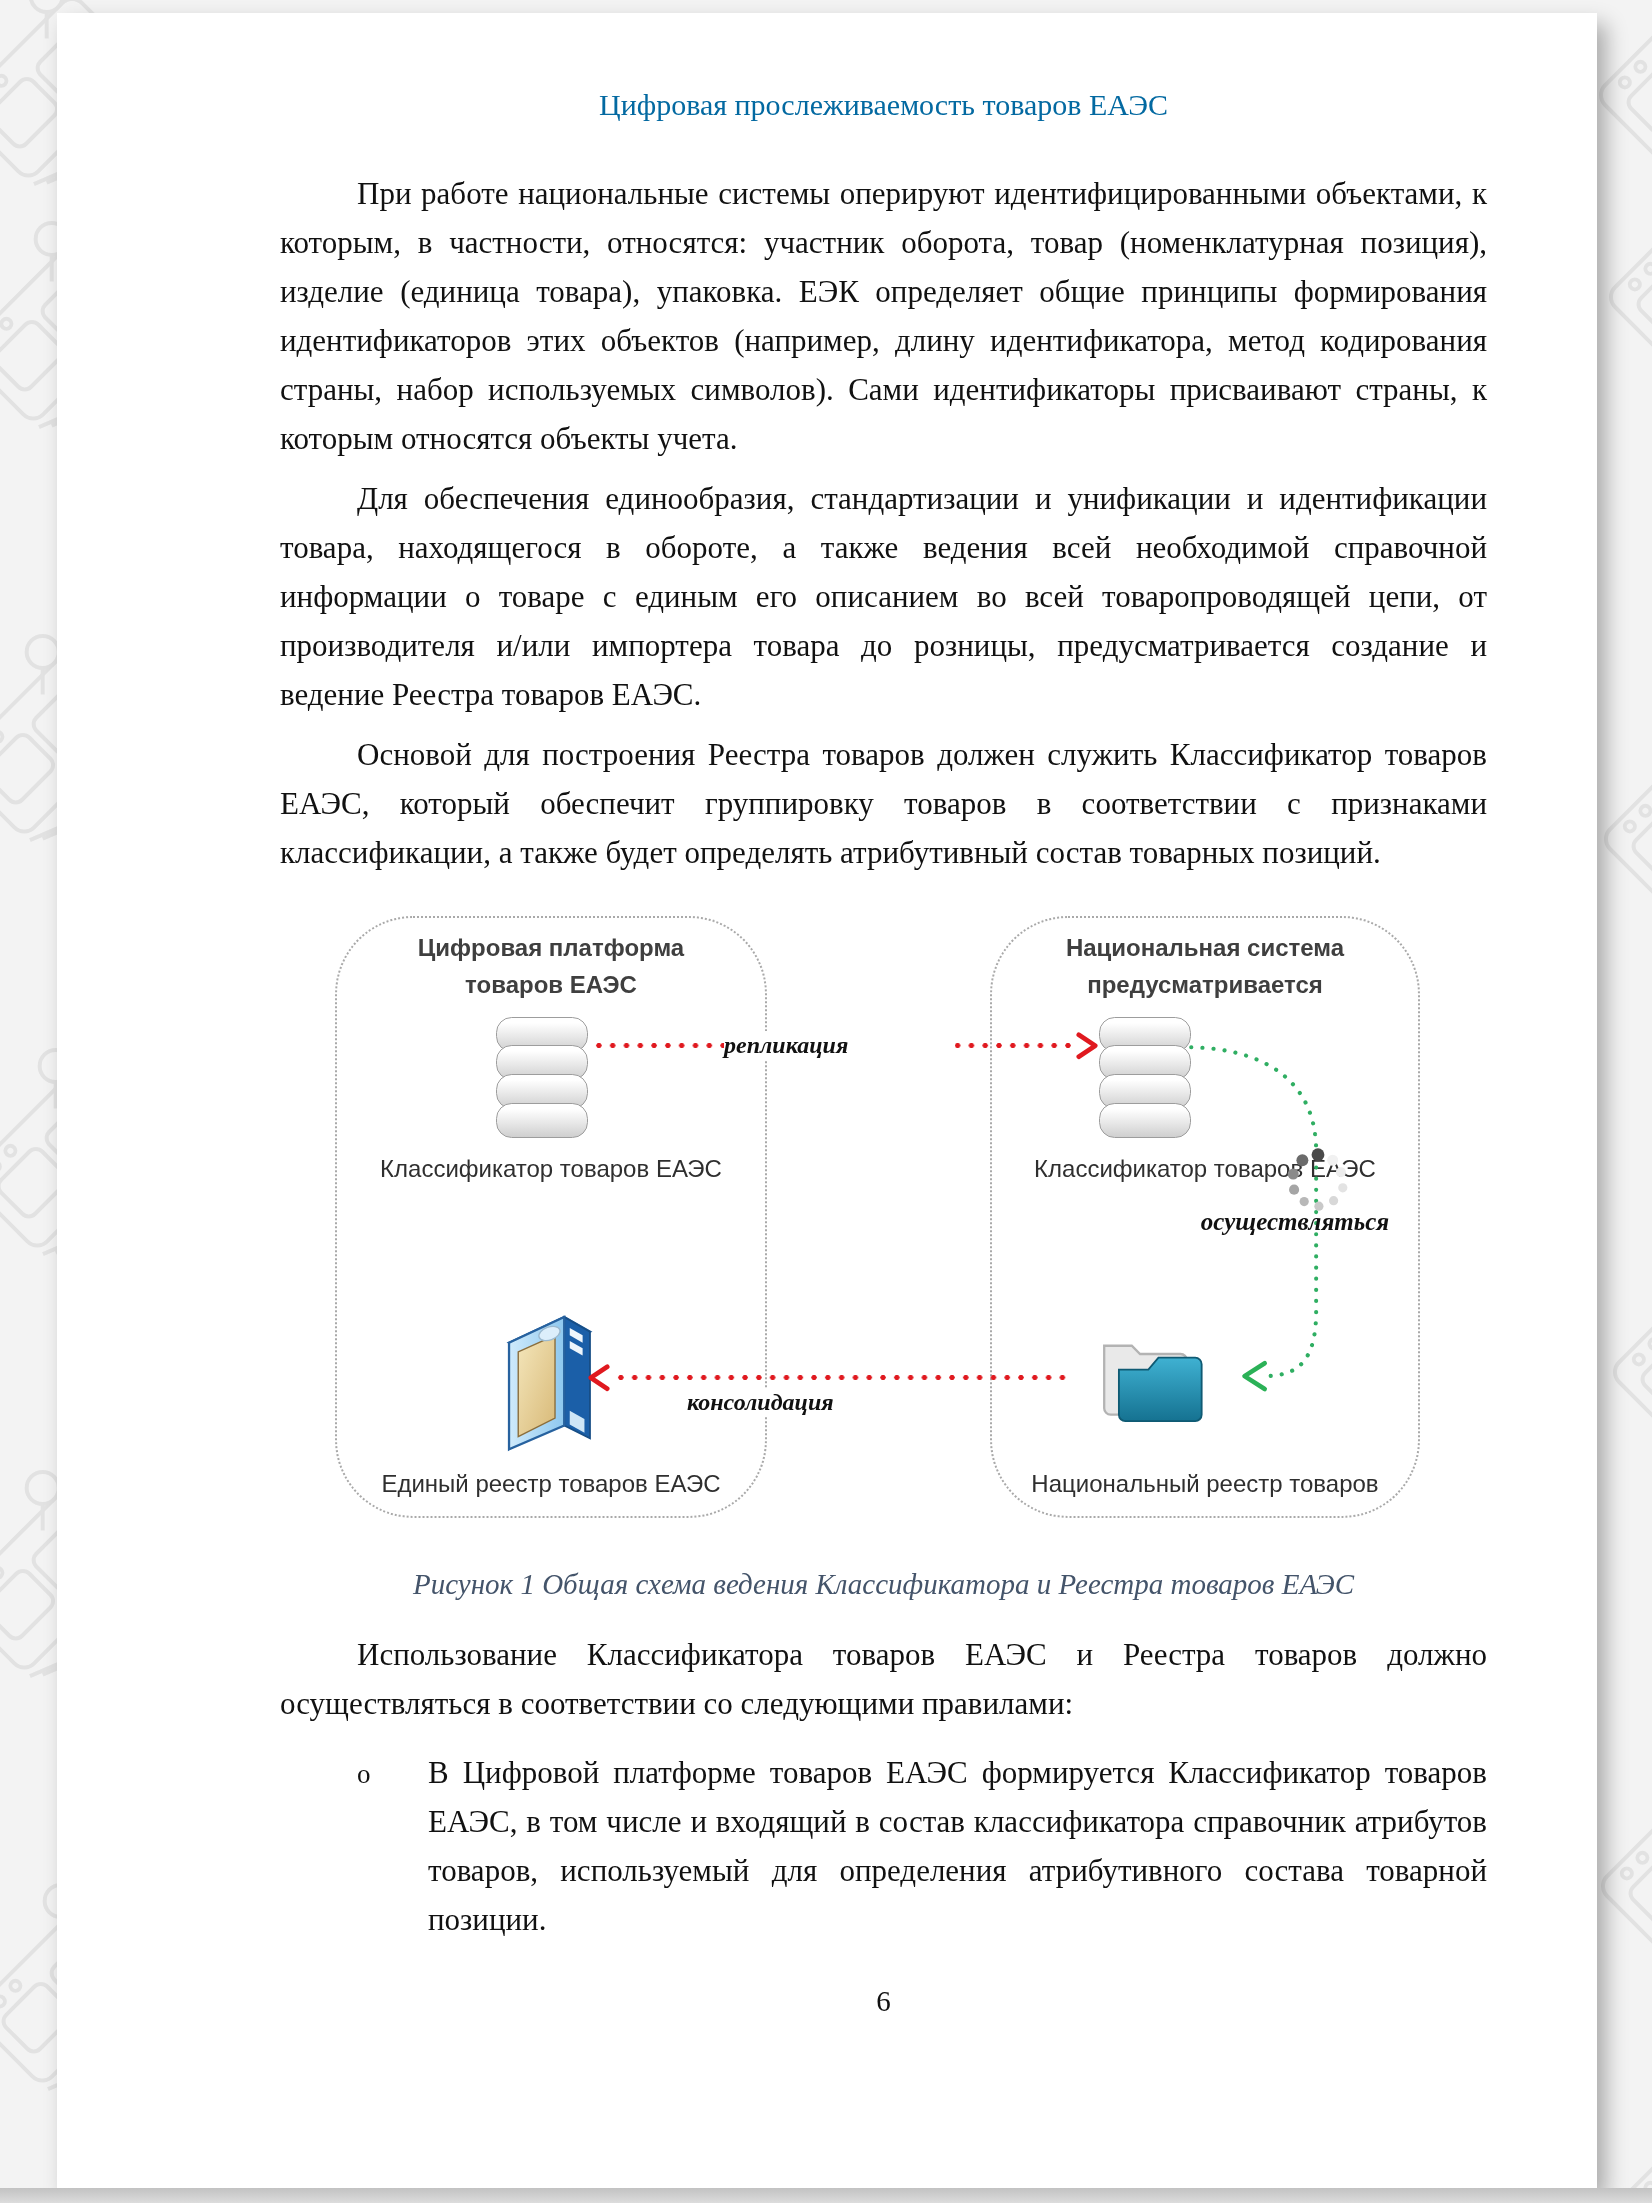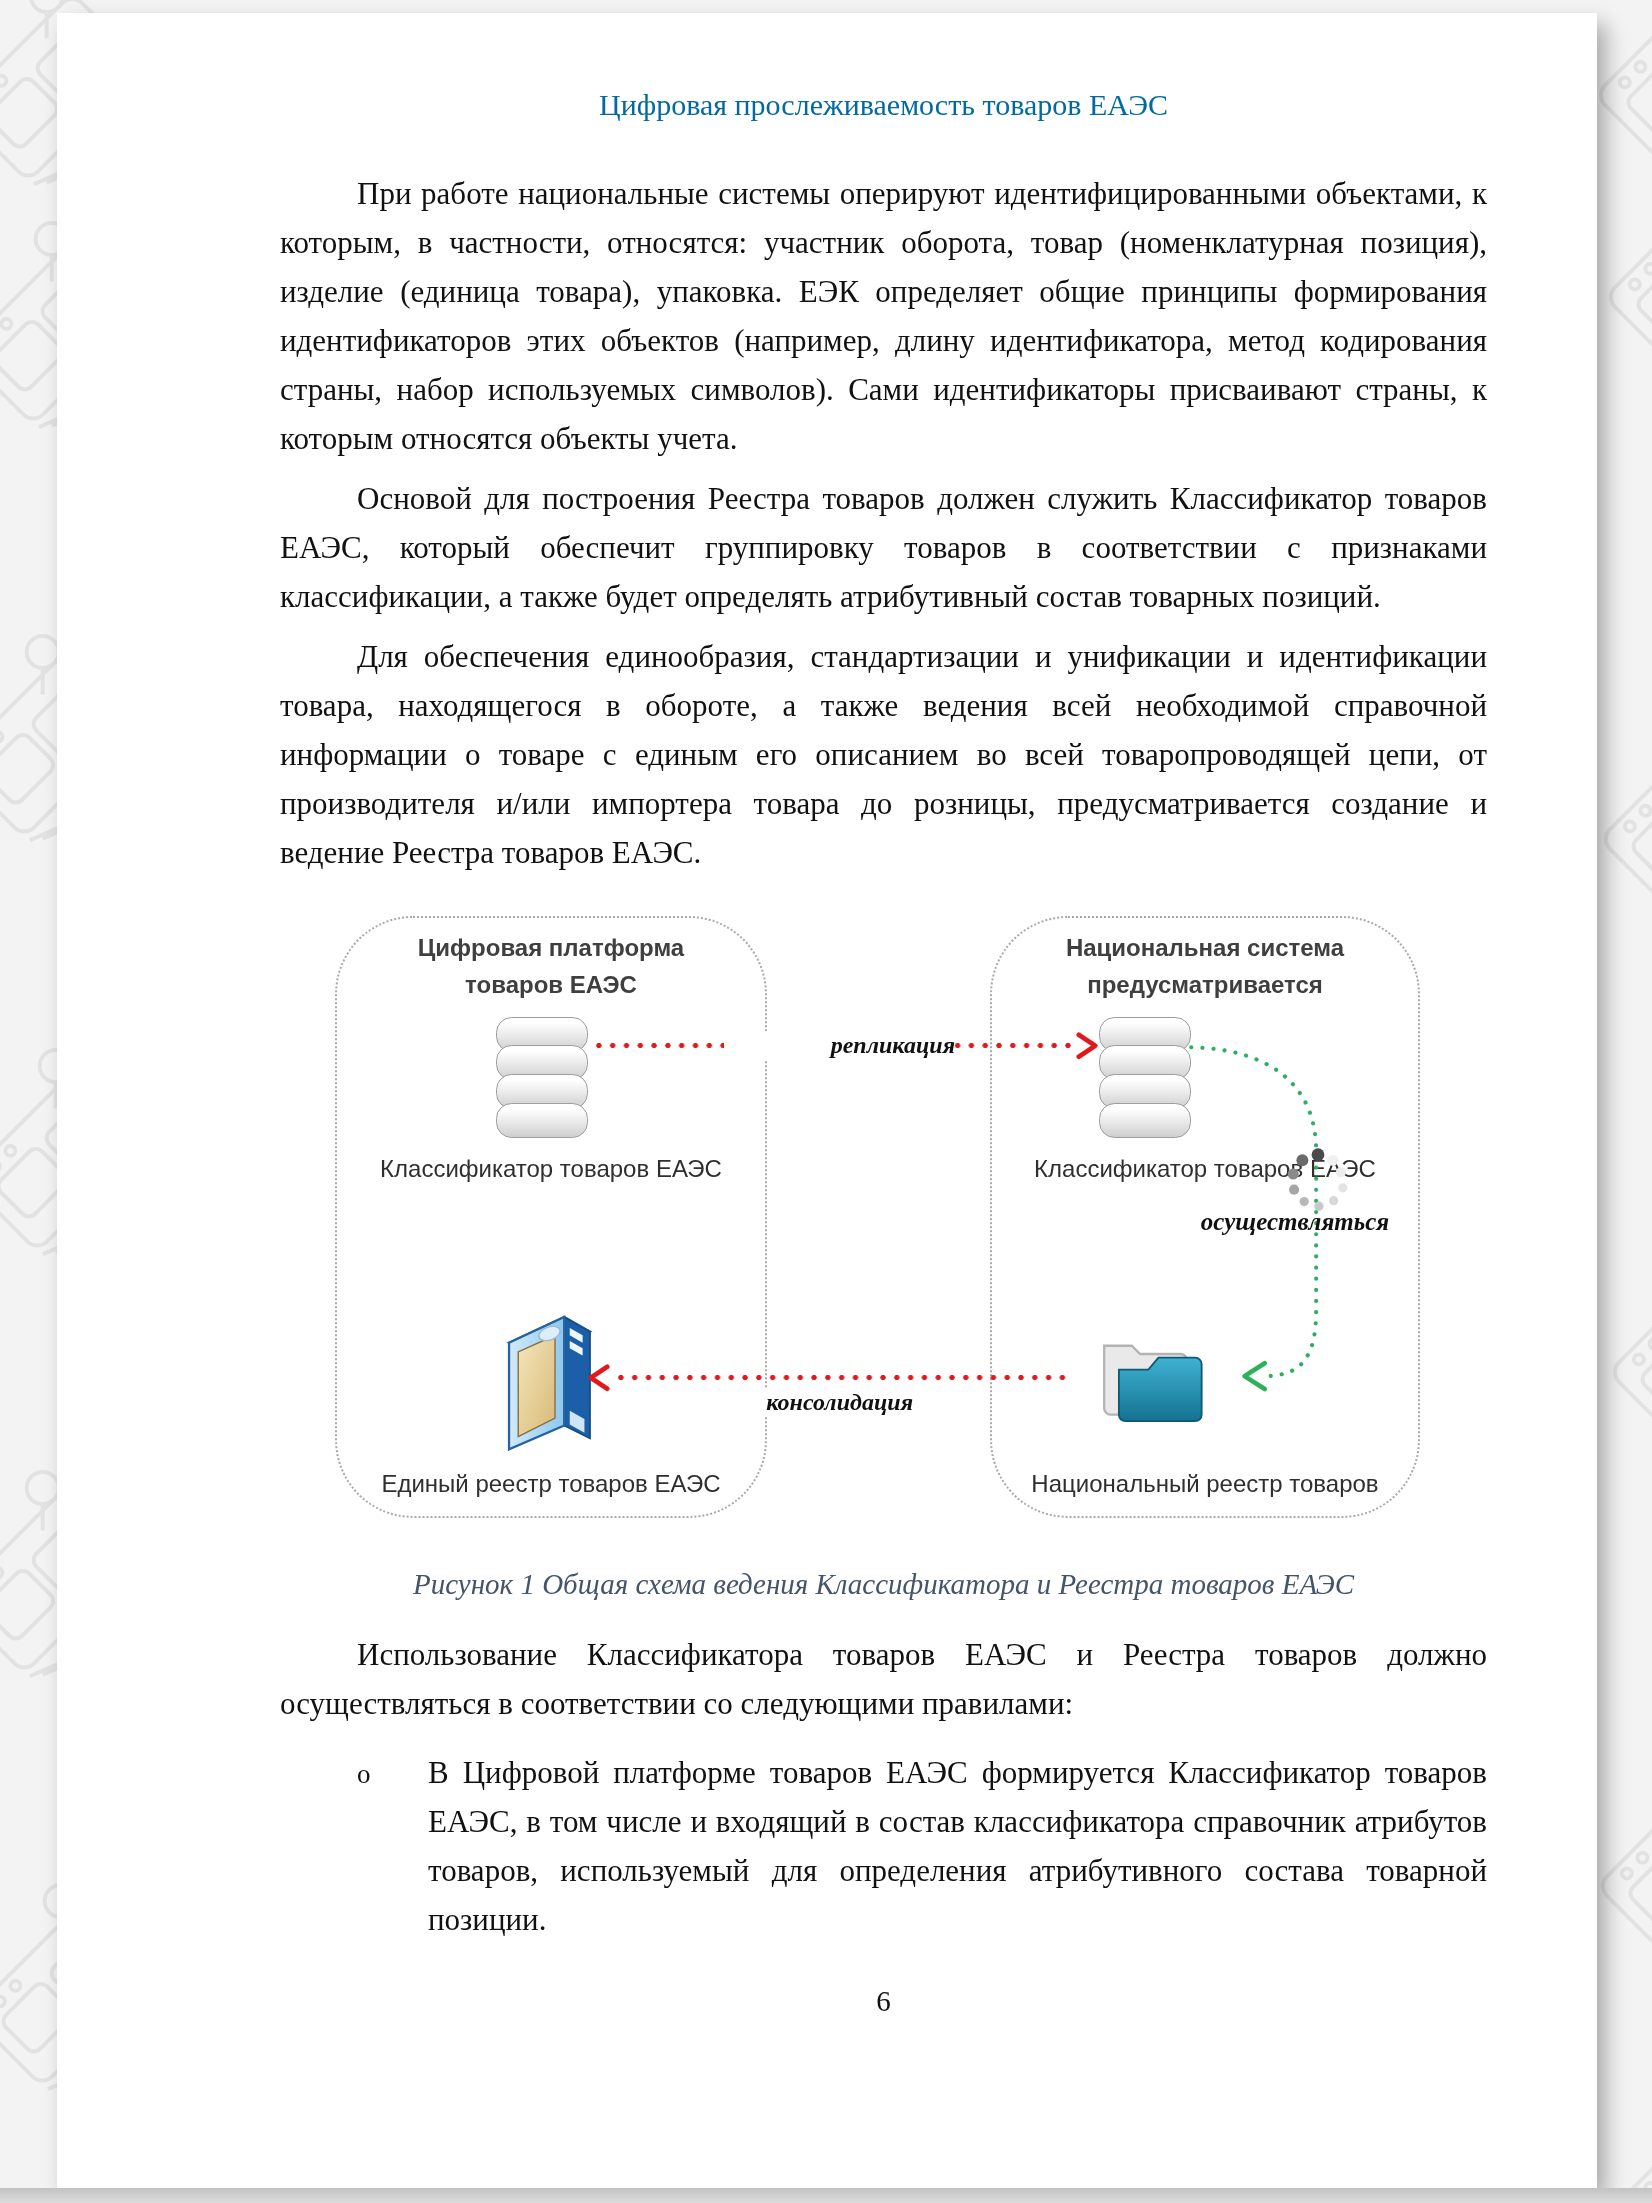--- a/index.html
+++ b/index.html
@@ -87,21 +87,21 @@
   
   .dotline-red{
     position:absolute;height:7.3px;
     background-image:radial-gradient(circle,#e0191f 2.4px,rgba(224,25,31,0) 2.9px);
     background-size:13.8px 7.3px;background-repeat:repeat-x;background-position:center left;
   }
   .line-repl{left:312px;top:128px;width:485px;}
   .line-cons{left:334px;top:460px;width:457px;}
   .chev{position:absolute;width:24px;height:27.5px;}
   .arrow-label{
-    position:absolute;text-align:right;background:#ffffff;
+    position:absolute;text-align:left;background:#ffffff;
     font-family:"Liberation Serif", serif;font-weight:bold;font-style:italic;
     font-size:24px;color:#111;line-height:29px;
   }
   .lbl-repl{left:444px;top:117px;width:231px;}
   .lbl-cons{left:407px;top:474px;width:226px;}
   .lbl-usage{
     position:absolute;left:882px;top:294px;width:266px;text-align:center;
     font-family:"Liberation Serif", serif;font-weight:bold;font-style:italic;
     font-size:25px;color:#111;
   }
@@ -181,22 +181,22 @@
     </svg>
 </div>
 <div class="bottom-band"></div>
 
 <div class="page">
   <div class="content">
 
     <div class="doc-header">Цифровая прослеживаемость товаров ЕАЭС</div>
 
     <p class="para p1">При работе национальные системы оперируют идентифицированными объектами, к которым, в частности, относятся: участник оборота, товар (номенклатурная позиция), изделие (единица товара), упаковка. ЕЭК определяет общие принципы формирования идентификаторов этих объектов (например, длину идентификатора, метод кодирования страны, набор используемых символов). Сами идентификаторы присваивают страны, к которым относятся объекты учета.</p>
+    <p class="para p2">Для обеспечения единообразия, стандартизации и унификации и идентификации товара, находящегося в обороте, а также ведения всей необходимой справочной информации о товаре с единым его описанием во всей товаропроводящей цепи, от производителя и/или импортера товара до розницы, предусматривается создание и ведение Реестра товаров ЕАЭС.</p>
     <p class="para p3">Основой для построения Реестра товаров должен служить Классификатор товаров ЕАЭС, который обеспечит группировку товаров в соответствии с признаками классификации, а также будет определять атрибутивный состав товарных позиций.</p>
-    <p class="para p2">Для обеспечения единообразия, стандартизации и унификации и идентификации товара, находящегося в обороте, а также ведения всей необходимой справочной информации о товаре с единым его описанием во всей товаропроводящей цепи, от производителя и/или импортера товара до розницы, предусматривается создание и ведение Реестра товаров ЕАЭС.</p>
 
     <div class="diagram">
 
       <div class="dg-container left">
         <div class="dg-title">Цифровая платформа товаров ЕАЭС</div>
         <div class="db-icon db-left">
           <div class="bar"></div>
             <div class="bar"></div>
             <div class="bar"></div>
             <div class="bar"></div>

